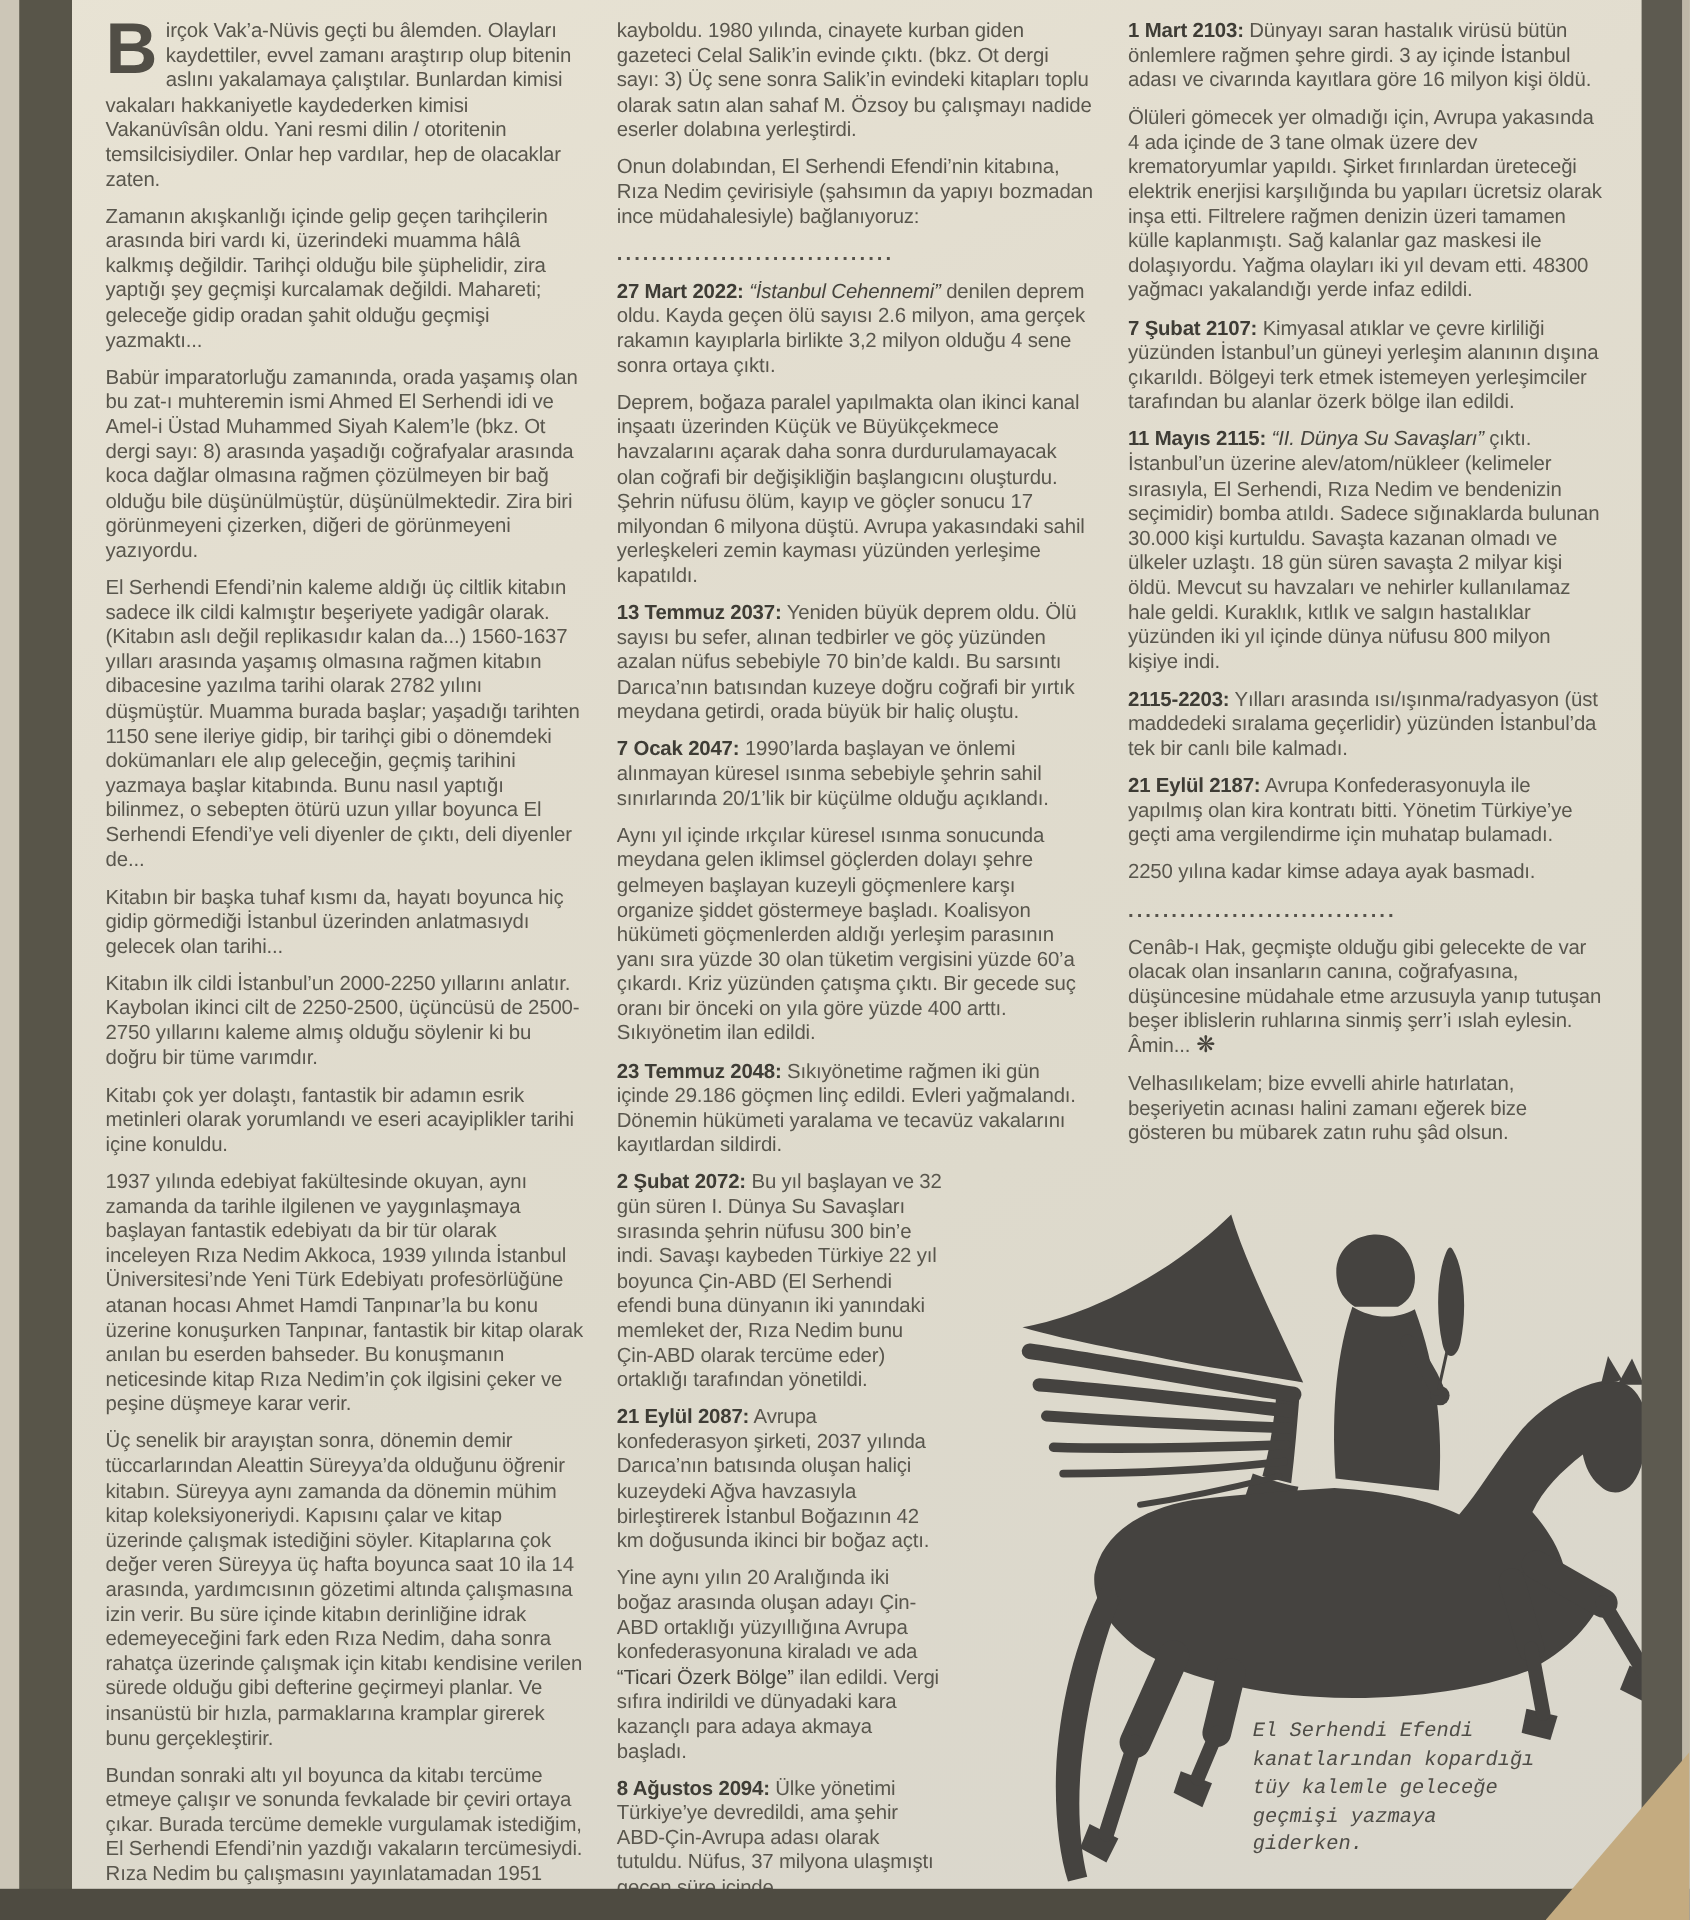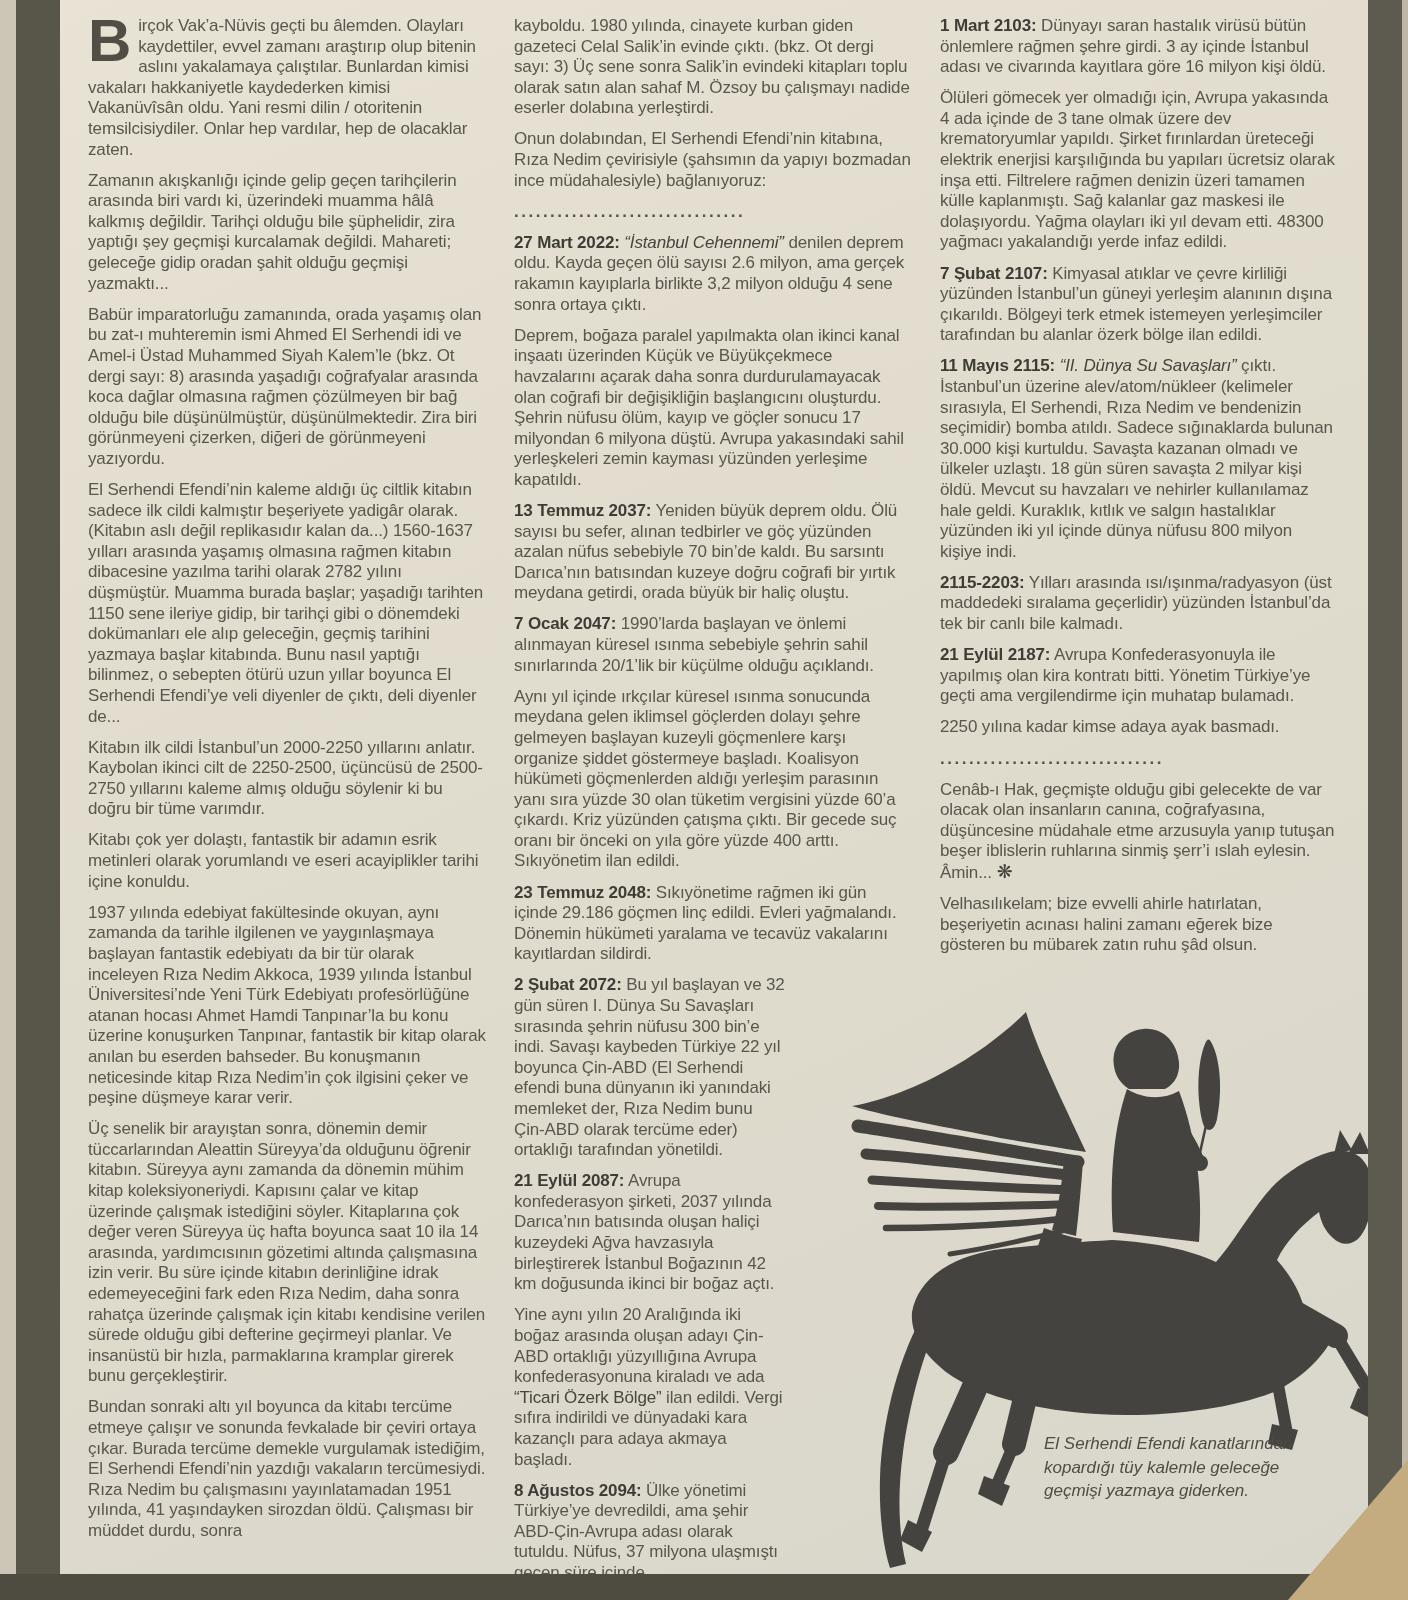--- a/index.html
+++ b/index.html
@@ -15,21 +15,21 @@
   b.date{font-weight:700;color:#3e3c35;}
   i.ttl{color:#46443d;margin-top:19px;}
   .itx{color:#46443d;}
   .dots{letter-spacing:2.5px;font-weight:700;color:#55524a;}
   .narrow{max-width:272px;}
   .art{position:absolute;left:828px;top:1000px;width:572px;height:578px;}
   .art svg{width:100%;height:100%;display:block;}
   .sil{fill:#454340;}
   .silstroke{stroke:#454340;fill:none;stroke-linecap:round;}
   .caption{position:absolute;left:1044px;top:1432px;width:250px;font-style:italic;
-           font-size:17px;line-height:23.5px;color:#4e4c46;}
+           font-size:17px;line-height:23.5px;color:#4e4c46;font-family:Liberation Mono, monospace;}
   .orn{font-style:normal;font-size:19px;color:#45423b;margin-left:5px;}
   .edge-left-outer{position:absolute;left:0;top:0;width:16px;height:100%;background:#ccc6b7;}
   .edge-left{position:absolute;left:16px;top:0;width:44px;height:100%;background:#585549;}
   .edge-right{position:absolute;right:6px;top:0;width:34px;height:100%;background:#5d5a50;}
   .edge-right-outer{position:absolute;right:0;top:0;width:6px;height:100%;background:#beb7a7;}
   .edge-bottom{position:absolute;left:0;bottom:0;width:100%;height:26px;background:#4e4b41;}
   .corner-tan{position:absolute;right:0;bottom:0;width:120px;height:140px;background:#c4ab80;
               clip-path:polygon(100% 0,100% 100%,0 100%);}
 </style>
 </head>
@@ -37,20 +37,21 @@
 
 <div class="page">
 
   <div class="content">
 
     <div class="col">
       <p><span class="dropcap">B</span><span>irçok Vak’a-Nüvis geçti bu âlemden. Olayları kaydettiler, evvel zamanı araştırıp olup bitenin aslını yakalamaya çalıştılar. Bunlardan kimisi vakaları hakkaniyetle kaydederken kimisi Vakanüvîsân oldu. Yani resmi dilin / otoritenin temsilcisiydiler. Onlar hep vardılar, hep de olacaklar zaten.</span></p>
       <p>Zamanın akışkanlığı içinde gelip geçen tarihçilerin arasında biri vardı ki, üzerindeki muamma hâlâ kalkmış değildir. Tarihçi olduğu bile şüphelidir, zira yaptığı şey geçmişi kurcalamak değildi. Mahareti; geleceğe gidip oradan şahit olduğu geçmişi yazmaktı...</p>
       <p>Babür imparatorluğu zamanında, orada yaşamış olan bu zat-ı muhteremin ismi Ahmed El Serhendi idi ve Amel-i Üstad Muhammed Siyah Kalem’le (bkz. Ot dergi sayı: 8) arasında yaşadığı coğrafyalar arasında koca dağlar olmasına rağmen çözülmeyen bir bağ olduğu bile düşünülmüştür, düşünülmektedir. Zira biri görünmeyeni çizerken, diğeri de görünmeyeni yazıyordu.</p>
       <p>El Serhendi Efendi’nin kaleme aldığı üç ciltlik kitabın sadece ilk cildi kalmıştır beşeriyete yadigâr olarak. (Kitabın aslı değil replikasıdır kalan da...) 1560-1637 yılları arasında yaşamış olmasına rağmen kitabın dibacesine yazılma tarihi olarak 2782 yılını düşmüştür. Muamma burada başlar; yaşadığı tarihten 1150 sene ileriye gidip, bir tarihçi gibi o dönemdeki dokümanları ele alıp geleceğin, geçmiş tarihini yazmaya başlar kitabında. Bunu nasıl yaptığı bilinmez, o sebepten ötürü uzun yıllar boyunca El Serhendi Efendi’ye veli diyenler de çıktı, deli diyenler de...</p>
+      <p>Kitabın bir başka tuhaf kısmı da, hayatı boyunca hiç gidip görmediği İstanbul üzerinden anlatmasıydı gelecek olan tarihi...</p>
       <p>Kitabın ilk cildi İstanbul’un 2000-2250 yıllarını anlatır. Kaybolan ikinci cilt de 2250-2500, üçüncüsü de 2500-2750 yıllarını kaleme almış olduğu söylenir ki bu doğru bir tüme varımdır.</p>
       <p>Kitabı çok yer dolaştı, fantastik bir adamın esrik metinleri olarak yorumlandı ve eseri acayiplikler tarihi içine konuldu.</p>
       <p>1937 yılında edebiyat fakültesinde okuyan, aynı zamanda da tarihle ilgilenen ve yaygınlaşmaya başlayan fantastik edebiyatı da bir tür olarak inceleyen Rıza Nedim Akkoca, 1939 yılında İstanbul Üniversitesi’nde Yeni Türk Edebiyatı profesörlüğüne atanan hocası Ahmet Hamdi Tanpınar’la bu konu üzerine konuşurken Tanpınar, fantastik bir kitap olarak anılan bu eserden bahseder. Bu konuşmanın neticesinde kitap Rıza Nedim’in çok ilgisini çeker ve peşine düşmeye karar verir.</p>
       <p>Üç senelik bir arayıştan sonra, dönemin demir tüccarlarından Aleattin Süreyya’da olduğunu öğrenir kitabın. Süreyya aynı zamanda da dönemin mühim kitap koleksiyoneriydi. Kapısını çalar ve kitap üzerinde çalışmak istediğini söyler. Kitaplarına çok değer veren Süreyya üç hafta boyunca saat 10 ila 14 arasında, yardımcısının gözetimi altında çalışmasına izin verir. Bu süre içinde kitabın derinliğine idrak edemeyeceğini fark eden Rıza Nedim, daha sonra rahatça üzerinde çalışmak için kitabı kendisine verilen sürede olduğu gibi defterine geçirmeyi planlar. Ve insanüstü bir hızla, parmaklarına kramplar girerek bunu gerçekleştirir.</p>
       <p>Bundan sonraki altı yıl boyunca da kitabı tercüme etmeye çalışır ve sonunda fevkalade bir çeviri ortaya çıkar. Burada tercüme demekle vurgulamak istediğim, El Serhendi Efendi’nin yazdığı vakaların tercümesiydi. Rıza Nedim bu çalışmasını yayınlatamadan 1951 yılında, 41 yaşındayken sirozdan öldü. Çalışması bir müddet durdu, sonra</p>
     </div>
 
     <div class="col">
       <p>kayboldu. 1980 yılında, cinayete kurban giden gazeteci Celal Salik’in evinde çıktı. (bkz. Ot dergi sayı: 3) Üç sene sonra Salik’in evindeki kitapları toplu olarak satın alan sahaf M. Özsoy bu çalışmayı nadide eserler dolabına yerleştirdi.</p>
       <p>Onun dolabından, El Serhendi Efendi’nin kitabına, Rıza Nedim çevirisiyle (şahsımın da yapıyı bozmadan ince müdahalesiyle) bağlanıyoruz:</p>

